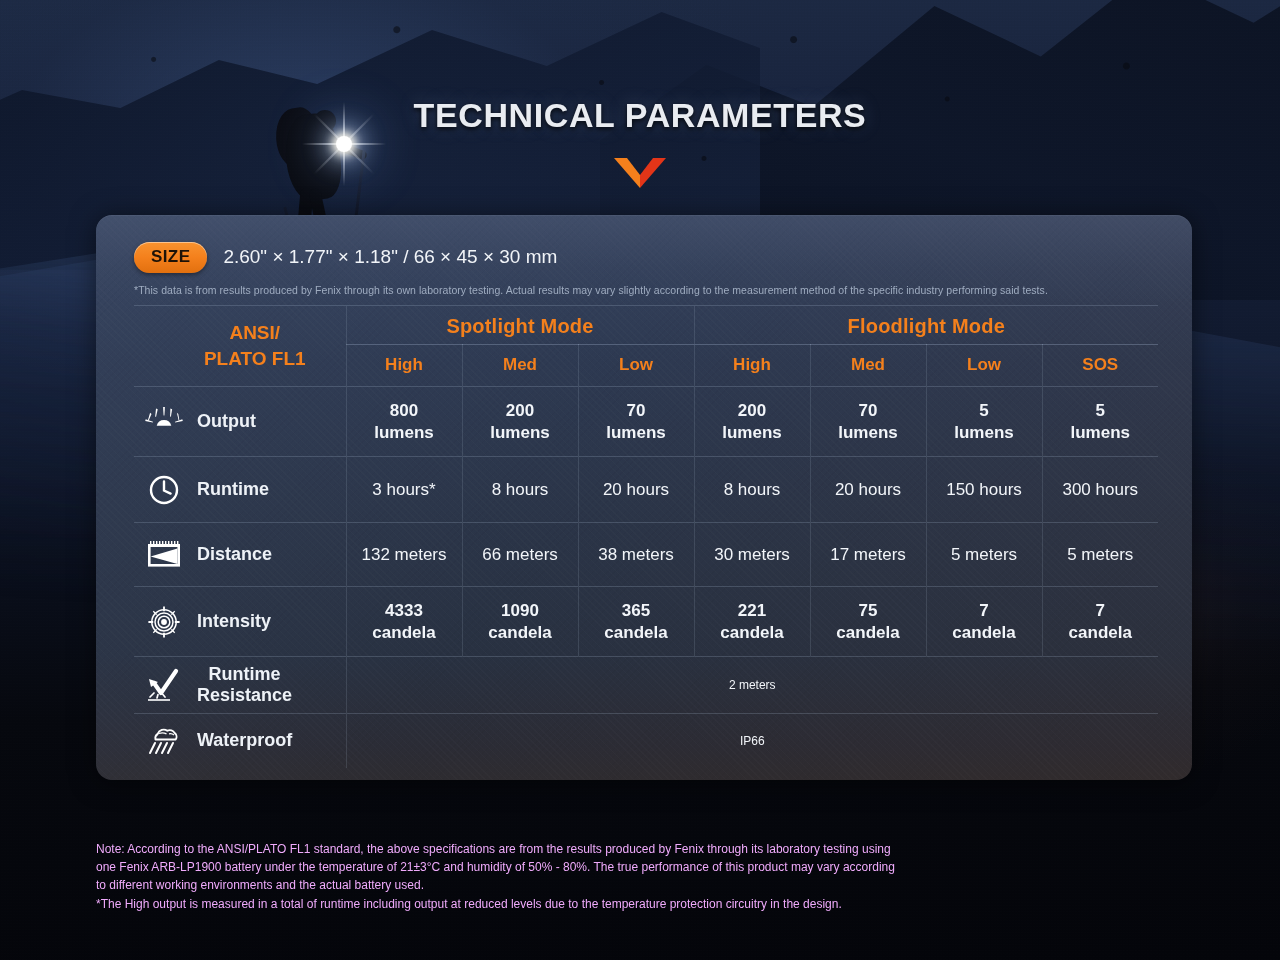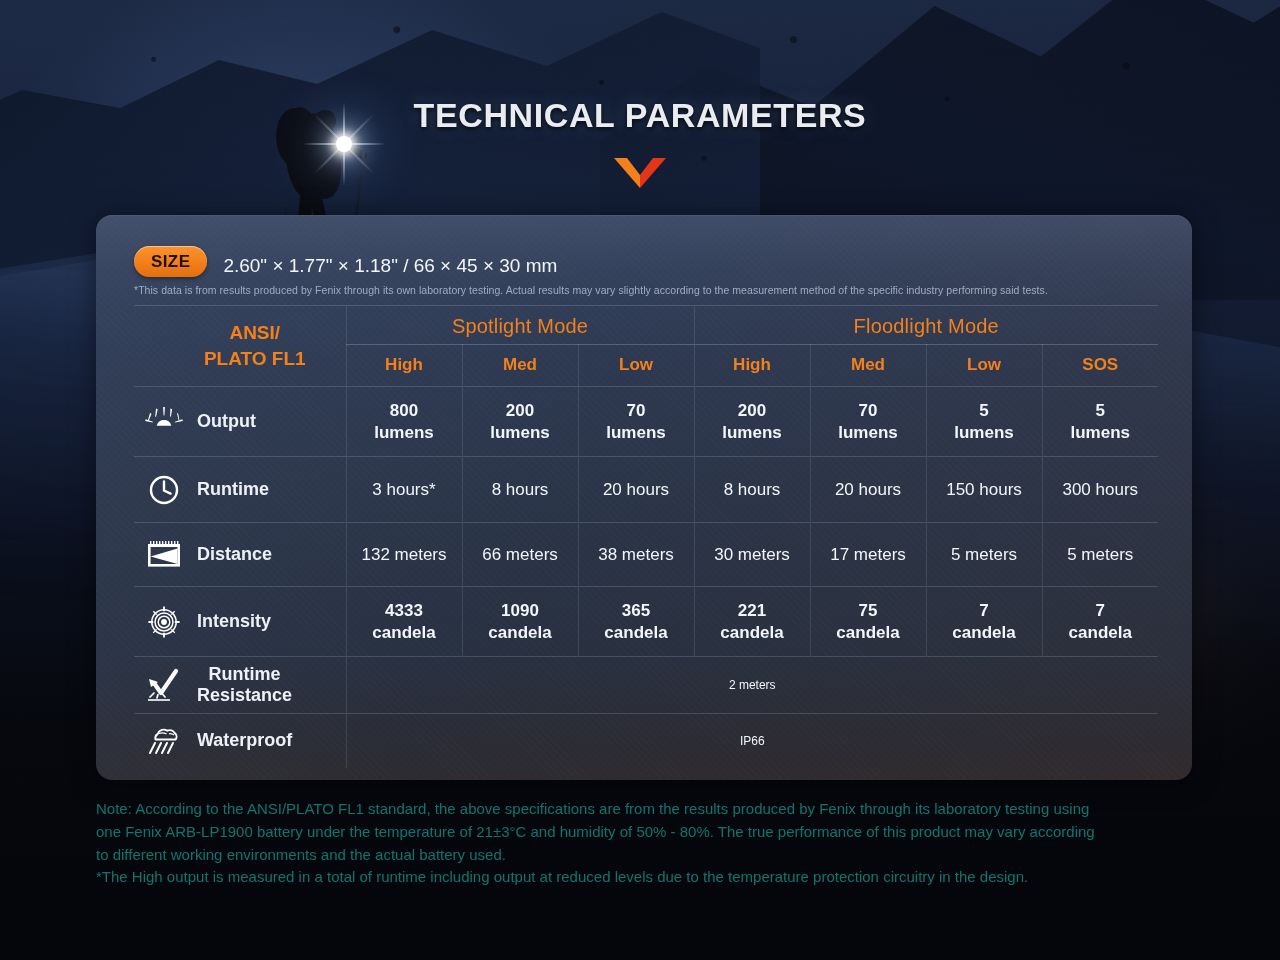--- a/index.html
+++ b/index.html
@@ -153,21 +153,21 @@
   }
   
   .panel-top-band {
     position:absolute; left:0; top:0; width:100%; height:88px;
     background:linear-gradient(180deg, rgba(86,102,134,.28) 0%, rgba(66,80,110,.14) 60%, rgba(0,0,0,0) 100%);
     pointer-events:none;
   }
   .panel-inner { position:relative; z-index:2; padding:22px 34px 0 38px; }
 
   
-  .specs-row { display:flex; align-items:flex-end; height:40px; }
+  .specs-row { display:flex; align-items:center; height:40px; }
   .pill {
     display:inline-flex; align-items:center; justify-content:center;
     height:31px; padding:0 17px; border-radius:16px;
     background:linear-gradient(180deg,#f9932f 0%, #f4801c 50%, #e2700f 100%);
     color:#1d1207; font-size:17px; font-weight:bold; letter-spacing:.4px;
     box-shadow:0 2px 4px rgba(0,0,0,.38), inset 0 1px 0 rgba(255,255,255,.45);
     white-space:nowrap;
   }
   .spec-val { color:#f1f4f8; font-size:19px; margin-left:16px; white-space:nowrap; }
   .spec-weight-group { display:flex; align-items:center; margin-left:66px; }
@@ -187,21 +187,21 @@
     text-align:center;
   }
   .col-label { width:212px; }
   .col-d { width:auto; }
 
   .hdr-ansi {
     color:#f4801c; font-size:19px; font-weight:bold; text-align:left;
     padding-left:30px; line-height:1.38; border-top:1px solid rgba(172,190,214,.22);
   }
   .hdr-mode {
-    color:#f4801c; font-size:20px; font-weight:normal;
+    color:#f4801c; font-size:20px; font-weight:bold;
     padding:9px 0 6px; letter-spacing:.2px;
     border-bottom:1px solid rgba(172,190,214,.30);
     margin-left:35px;
   }
   .hdr-lvl {
     color:#f4801c; font-size:17px; font-weight:bold;
     padding:10px 0 11px;
     border-left:1px solid rgba(172,190,214,.16);
     border-top:none;
   }
@@ -231,22 +231,22 @@
   }
   tr.r-output     { height:70px; }
   tr.r-runtime    { height:66px; }
   tr.r-distance   { height:64px; }
   tr.r-intensity  { height:70px; }
   tr.r-impact     { height:57px; }
   tr.r-waterproof { height:54px; }
 
   
   #footnote {
-    position:absolute; left:96px; top:798px; width:1092px;
-    color:#0f766e; font-size:15px; line-height:1.52;
+    position:absolute; left:96px; top:840px; width:1092px;
+    color:#f0abfc; font-size:12px; line-height:1.52;
   }
   #footnote .ln { white-space:nowrap; }
 </style>
 </head>
 <body>
 
 <div id="bg">
   <div class="bg-base"></div>
   <div class="ridge-b"></div>
   <div class="ridge-a"></div>

